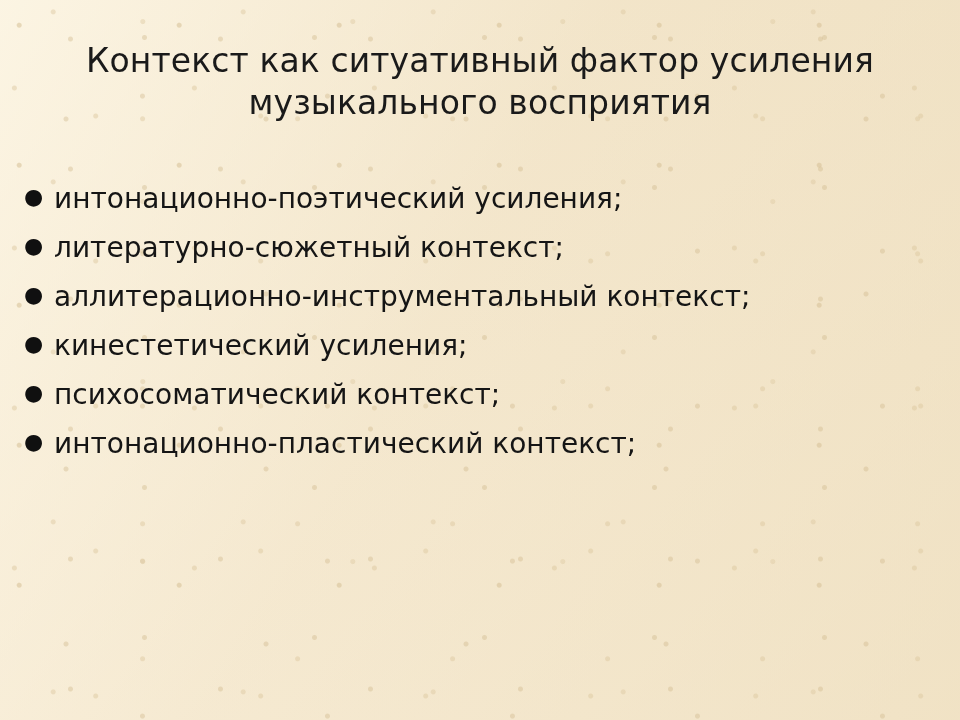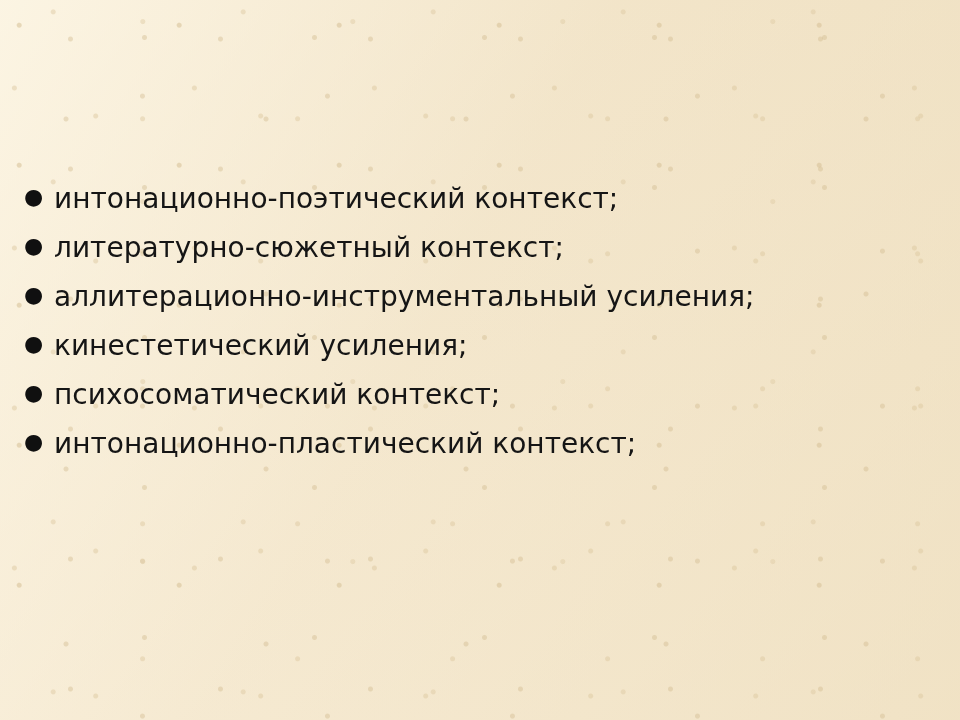--- a/index.html
+++ b/index.html
@@ -82,33 +82,34 @@
   .bullet-text {
     flex: 1 1 auto;
     white-space: nowrap;
   }
 </style>
 </head>
 <body>
 
 <div class="slide">
 
+  <div class="slide-title">Контекст как ситуативный фактор усиления музыкального восприятия</div>
 
   <ul class="bullet-list">
     <li class="bullet-item">
       <span class="bullet-marker">●</span>
-      <span class="bullet-text">интонационно-поэтический контекст;</span>
+      <span class="bullet-text">интонационно-поэтический усиления;</span>
     </li>
     <li class="bullet-item">
       <span class="bullet-marker">●</span>
       <span class="bullet-text">литературно-сюжетный контекст;</span>
     </li>
     <li class="bullet-item">
       <span class="bullet-marker">●</span>
-      <span class="bullet-text">аллитерационно-инструментальный усиления;</span>
+      <span class="bullet-text">аллитерационно-инструментальный контекст;</span>
     </li>
     <li class="bullet-item">
       <span class="bullet-marker">●</span>
       <span class="bullet-text">кинестетический усиления;</span>
     </li>
     <li class="bullet-item">
       <span class="bullet-marker">●</span>
       <span class="bullet-text">психосоматический контекст;</span>
     </li>
     <li class="bullet-item">

